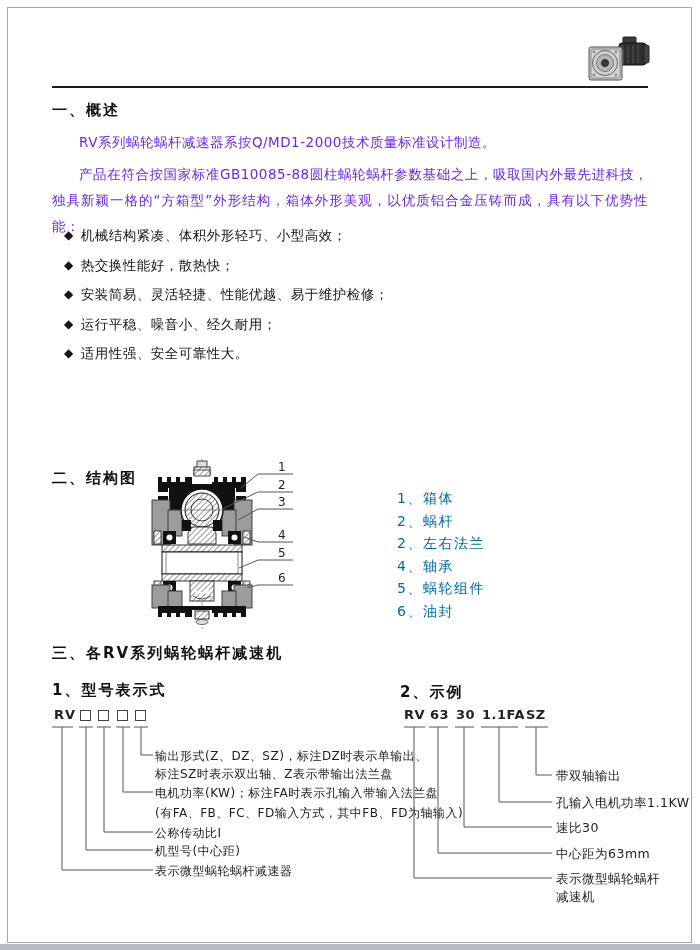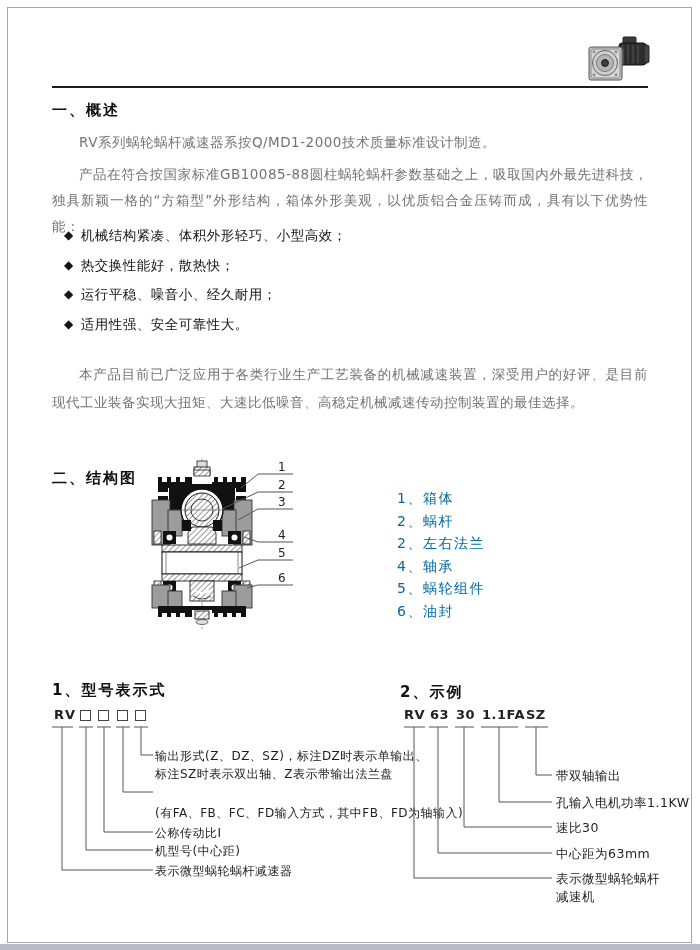--- a/index.html
+++ b/index.html
@@ -5,21 +5,21 @@
   html,body{margin:0;padding:0;background:#fff;}
   #page{
     position:relative;width:700px;height:950px;background:#ffffff;overflow:hidden;
     font-family:"DejaVu Sans","Liberation Sans",sans-serif;color:#111;padding-left:16px;
   }
   .frame{position:absolute;left:7px;top:7px;width:683px;height:934px;border:1px solid #a6a6a6;}
   .bottom-band{position:absolute;left:0;top:944px;width:700px;height:6px;background:#b7bcc6;}
   .rule{position:absolute;left:52px;top:86px;width:596px;height:2px;background:#1c1c1c;}
   .h-main{position:absolute;left:52px;font-size:15px;font-weight:bold;letter-spacing:2px;color:#111;}
   .para{position:absolute;left:52px;width:596px;font-size:13.5px;line-height:26px;
-        text-indent:2em;text-align:justify;letter-spacing:0.5px;color:#737373;}
+        text-indent:2em;text-align:justify;letter-spacing:0.5px;color:#6d28d9;}
   .bullets{position:absolute;left:64px;top:221px;width:560px;font-size:13.5px;color:#151515;}
   .bullet{line-height:28.5px;letter-spacing:0.5px;}
   .bullet .bmark{font-size:12px;margin-right:7px;position:relative;top:-1px;}
   .parts-list{position:absolute;left:397px;top:487px;font-size:14px;line-height:22.5px;
         letter-spacing:1.5px;color:#0369a1;}
   .model-prefix{position:absolute;left:54px;top:707px;font-size:13px;font-weight:600;letter-spacing:1px;color:#222;}
   .mbox{position:absolute;top:710px;width:9px;height:9px;border:1.3px solid #444;background:#fff;}
   .callout{position:absolute;font-size:12px;letter-spacing:0.5px;color:#1d1d1d;white-space:nowrap;}
   .ex-token{position:absolute;top:707px;font-size:13px;letter-spacing:0.5px;color:#222;font-weight:600;}
   svg{position:absolute;}
@@ -54,25 +54,25 @@
 
 <div class="rule"></div>
 
 <div class="h-main" style="top:101px;">一、概述</div>
 <div class="para" style="top:129px;">RV系列蜗轮蜗杆减速器系按Q/MD1-2000技术质量标准设计制造。</div>
 <div class="para" style="top:161px;">产品在符合按国家标准GB10085-88圆柱蜗轮蜗杆参数基础之上，吸取国内外最先进科技，独具新颖一格的“方箱型”外形结构，箱体外形美观，以优质铝合金压铸而成，具有以下优势性能：</div>
 
 <div class="bullets">
   <div class="bullet"><span class="bmark">◆</span><span>机械结构紧凑、体积外形轻巧、小型高效；</span></div>
   <div class="bullet"><span class="bmark">◆</span><span>热交换性能好，散热快；</span></div>
+  <div class="bullet"><span class="bmark">◆</span><span>安装简易、灵活轻捷、性能优越、易于维护检修；</span></div>
   <div class="bullet"><span class="bmark">◆</span><span>运行平稳、噪音小、经久耐用；</span></div>
   <div class="bullet"><span class="bmark">◆</span><span>适用性强、安全可靠性大。</span></div>
 </div>
 
-<div class="para" style="top:360px;line-height:28px;">本产品目前已广泛应用于各类行业生产工艺装备的机械减速装置，深受用户的好评、是目前现代工业装备实现大扭矩、大速比低噪音、高稳定机械减速传动控制装置的最佳选择。</div>
 
 <div class="h-main" style="top:434px;margin-top:35px;">二、结构图</div>
 
 <svg style="left:148px;top:458px;" width="155" height="172" viewBox="0 0 155 172">
   <defs>
     <pattern id="hatch" width="4" height="4" patternUnits="userSpaceOnUse" patternTransform="rotate(45)">
       <rect width="4" height="4" fill="#fff"></rect>
       <line x1="0" y1="0" x2="0" y2="4" stroke="#444" stroke-width="1.1"></line>
     </pattern>
   </defs>
@@ -189,20 +189,21 @@
 
 <div class="parts-list">
   <div>1、箱体</div>
   <div>2、蜗杆</div>
   <div>2、左右法兰</div>
   <div>4、轴承</div>
   <div>5、蜗轮组件</div>
   <div>6、油封</div>
 </div>
 
+<div class="h-main" style="top:644px;">三、各RV系列蜗轮蜗杆减速机</div>
 <div class="h-main" style="top:681px;">1、型号表示式</div>
 <div class="h-main" style="left:400px;top:683px;">2、示例</div>
 
 <div class="model-prefix">RV</div>
 <div class="mbox" style="left:80px;"></div>
 <div class="mbox" style="left:98px;"></div>
 <div class="mbox" style="left:117px;"></div>
 <div class="mbox" style="left:135px;"></div>
 
 <svg style="left:50px;top:725px;" width="110" height="150" viewBox="0 0 110 150">
@@ -218,20 +219,21 @@
   <line class="leader" x1="54" y1="2" x2="54" y2="107"></line>
       <line class="leader" x1="54" y1="107" x2="103" y2="107"></line>
   <line class="leader" x1="73" y1="2" x2="73" y2="67"></line>
       <line class="leader" x1="73" y1="67" x2="103" y2="67"></line>
   <line class="leader" x1="91" y1="2" x2="91" y2="30"></line>
       <line class="leader" x1="91" y1="30" x2="103" y2="30"></line>
 </svg>
 
 <div class="callout" style="left:155px;top:748px;">输出形式(Z、DZ、SZ)，标注DZ时表示单输出、</div>
 <div class="callout" style="left:155px;top:766px;">标注SZ时表示双出轴、Z表示带输出法兰盘</div>
+<div class="callout" style="left:155px;top:785px;">电机功率(KW)；标注FA时表示孔输入带输入法兰盘</div>
 <div class="callout" style="left:155px;top:805px;">(有FA、FB、FC、FD输入方式，其中FB、FD为轴输入)</div>
 <div class="callout" style="left:155px;top:825px;">公称传动比I</div>
 <div class="callout" style="left:155px;top:843px;">机型号(中心距)</div>
 <div class="callout" style="left:155px;top:863px;">表示微型蜗轮蜗杆减速器</div>
 
 <div class="ex-token" style="left:404px;">RV</div>
 <div class="ex-token" style="left:430px;">63</div>
 <div class="ex-token" style="left:456px;">30</div>
 <div class="ex-token" style="left:482px;">1.1FA</div>
 <div class="ex-token" style="left:526px;">SZ</div>

